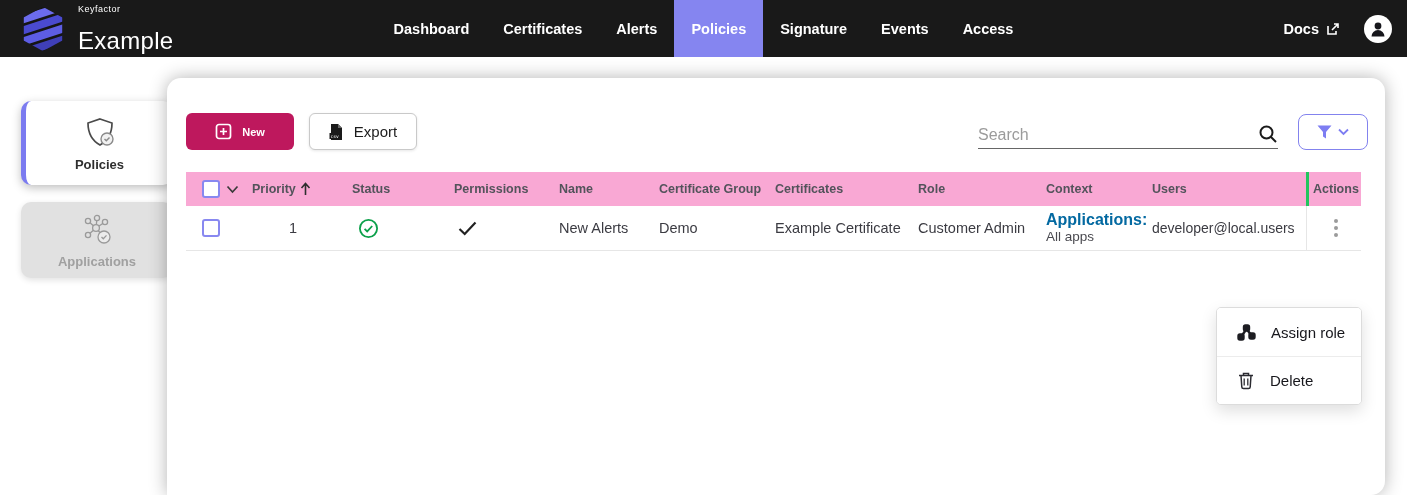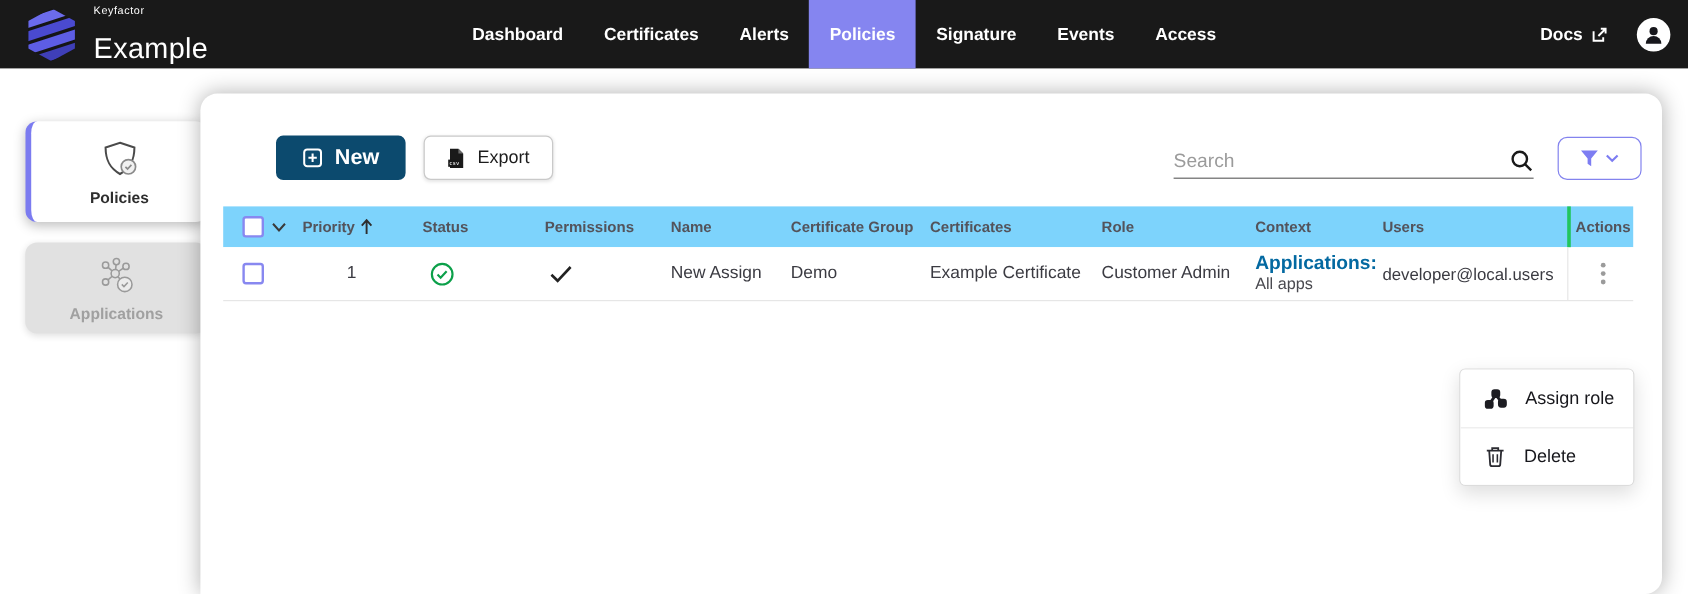--- a/index.html
+++ b/index.html
@@ -35,41 +35,41 @@
     box-shadow:0 2px 6px rgba(0,0,0,.12); }
   .sidebar-label { font-size:13px; font-weight:600; color:#2e2e2e; margin-top:6px; }
   .card-apps .sidebar-label { color:#a0a0a0; }
 
   .main-panel { position:absolute; left:167px; top:21px; right:22px; bottom:0;
     background:#fff; border-radius:14px 14px 14px 0;
     box-shadow:0 0 18px rgba(0,0,0,.30); z-index:2; }
 
   
   .toolbar { position:absolute; top:35px; left:19px; right:17px; display:flex; align-items:center; }
-  .btn-new { width:108px; height:37px; background:#0c4a6e; border:none; border-radius:6px;
-    color:#fff; font-size:18px; font-weight:600; display:flex; align-items:center;
-    justify-content:center; gap:10px; cursor:pointer; font-family:inherit;margin-left:44px; }
+  .btn-new { width:108px; height:37px; background:#be185d; border:none; border-radius:6px;
+    color:#fff; font-size:11px; font-weight:600; display:flex; align-items:center;
+    justify-content:center; gap:10px; cursor:pointer; font-family:inherit; }
   .btn-export { margin-left:15px; width:108px; height:37px; background:#fff;
     border:1px solid #c9c9c9; border-radius:6px; color:#1c1c1c; font-size:15px;
     display:flex; align-items:center; justify-content:center; gap:10px; cursor:pointer;
     box-shadow:0 1px 3px rgba(0,0,0,.10); font-family:inherit; }
   .search-wrap { margin-left:auto; width:300px; margin-right:20px; height:34px;
     border-bottom:1px solid #666; display:flex; align-items:flex-end; padding-bottom:4px; }
   .search-input { border:none; outline:none; flex:1; font-size:16px; color:#333;
     font-family:inherit; background:transparent; }
   .search-input::placeholder { color:#9b9b9b; }
   .btn-filter { width:70px; height:36px; background:#fff; border:1px solid #8383ee;
     border-radius:8px; display:flex; align-items:center; justify-content:center; gap:6px; cursor:pointer; }
 
   
   .table { position:absolute; top:94px; left:19px; right:24px; }
   .thead, .trow { display:grid;
     grid-template-columns:62px 100px 102px 105px 100px 116px 143px 128px 106px 158px 1fr;
     align-items:center; }
-  .thead { background:#7dd3fc; height:34px; font-size:12.5px; font-weight:700; color:#53535b; }
+  .thead { background:#f9a8d4; height:34px; font-size:12.5px; font-weight:700; color:#53535b; }
   .trow { height:45px; font-size:14.5px; color:#3b3b42; border-bottom:1px solid #e6e6e6; background:#fff; }
   .hcell { padding-left:4px; display:flex; align-items:center; gap:4px; }
   .cell { padding-left:4px; }
   .sel-cell { padding-left:16px; display:flex; align-items:center; gap:6px; }
   .checkbox { width:18px; height:18px; border:2px solid #8888f0; border-radius:3px;
     background:#fff; cursor:pointer; }
   .h-actions { justify-content:flex-end; padding-right:4px; border-left:3px solid #22c55e;
     height:100%; }
   .c-actions { border-left:1px solid #e6e6e6; height:100%; display:flex;
     align-items:center; justify-content:center; }
@@ -248,21 +248,21 @@
           <svg width="21" height="21" viewBox="0 0 21 21">
             <circle cx="10.5" cy="10.5" r="8.6" fill="none" stroke="#0ca04a" stroke-width="1.8"></circle>
             <path d="M6.6 10.8 l2.6 2.6 l5 -5.4" fill="none" stroke="#0ca04a" stroke-width="1.8"></path>
           </svg>
         </div>
         <div class="cell c-perm">
           <svg width="19" height="15" viewBox="0 0 19 15">
             <path d="M1.5 8 l5.2 5 L17.5 1.5" fill="none" stroke="#222" stroke-width="2.2"></path>
           </svg>
         </div>
-        <div class="cell">New Assign</div>
+        <div class="cell">New Alerts</div>
         <div class="cell">Demo</div>
         <div class="cell">Example Certificate</div>
         <div class="cell">Customer Admin</div>
         <div class="cell">
           <div class="ctx-label">Applications:</div>
           <div class="ctx-value">All apps</div>
         </div>
         <div class="cell c-users">developer@local.users</div>
         <div class="cell c-actions">
           <div class="kebab">

